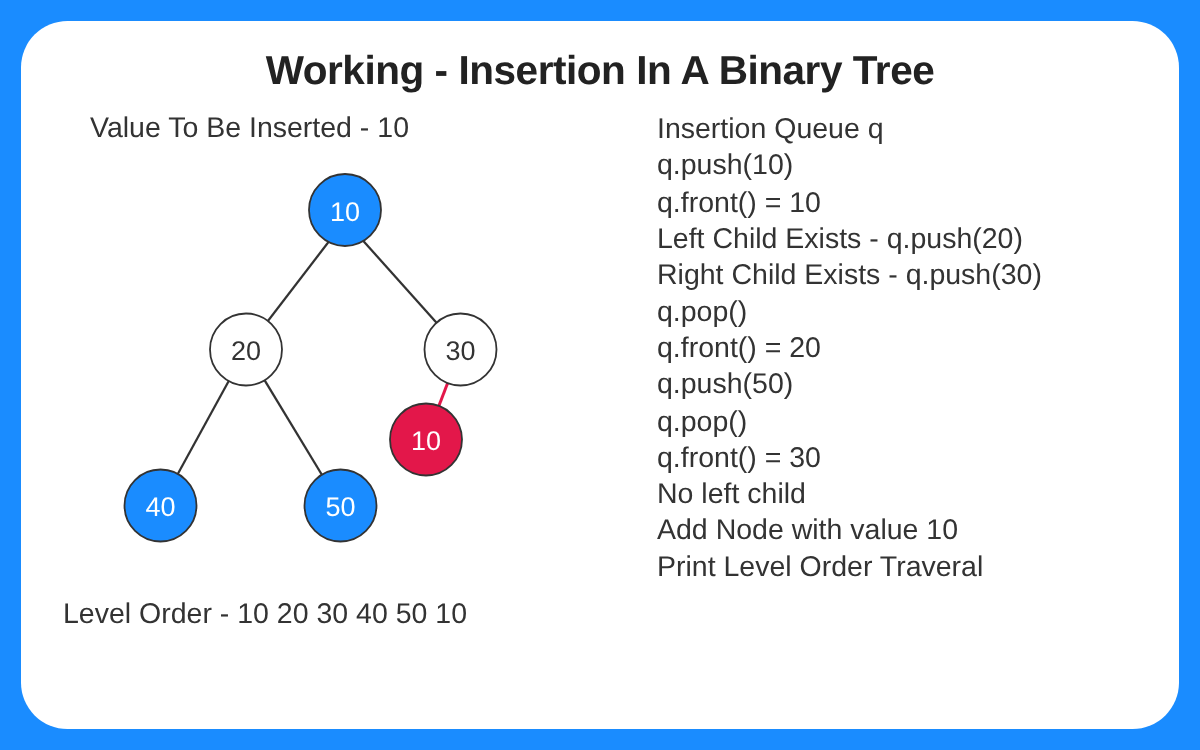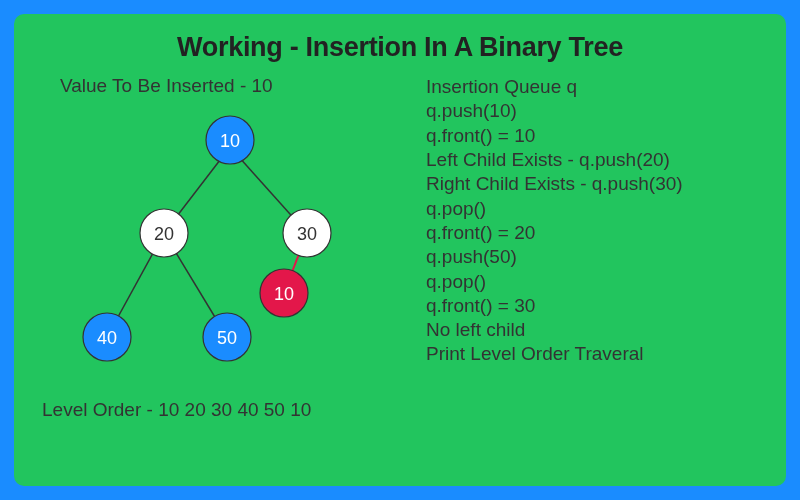--- a/index.html
+++ b/index.html
@@ -6,36 +6,36 @@
   body {
     width: 800px;
     height: 500px;
     background: #1a8cff;
     padding: 14px;
     font-family: -apple-system, BlinkMacSystemFont, "Segoe UI", Arial, sans-serif;
   }
   .card {
     width: 100%;
     height: 100%;
-    background: #22c55e;
-    border-radius: 10px;
+    background: #ffffff;
+    border-radius: 31px;
     padding: 18px 28px 20px 28px;
     position: relative;
   }
   .title {
     text-align: center;
     font-size: 27px;
     font-weight: 800;
     color: #222;
     margin-bottom: 12px;
     letter-spacing: -0.3px;
   }
   .content {
     display: flex;
-    gap: 24px;
+    gap: 36px;
     height: calc(100% - 50px);
   }
   .left {
     flex: 0 0 360px;
     position: relative;
   }
   .subheading {
     font-size: 19px;
     color: #333;
     font-weight: 400;
@@ -126,17 +126,18 @@
       <div class="step">q.push(10)</div>
       <div class="step">q.front() = 10</div>
       <div class="step">Left Child Exists - q.push(20)</div>
       <div class="step">Right Child Exists - q.push(30)</div>
       <div class="step">q.pop()</div>
       <div class="step">q.front() = 20</div>
       <div class="step">q.push(50)</div>
       <div class="step">q.pop()</div>
       <div class="step">q.front() = 30</div>
       <div class="step">No left child</div>
+      <div class="step">Add Node with value 10</div>
       <div class="step">Print Level Order Traveral</div>
     </div>
 
   </div>
 </div>
 
 </body></html>

